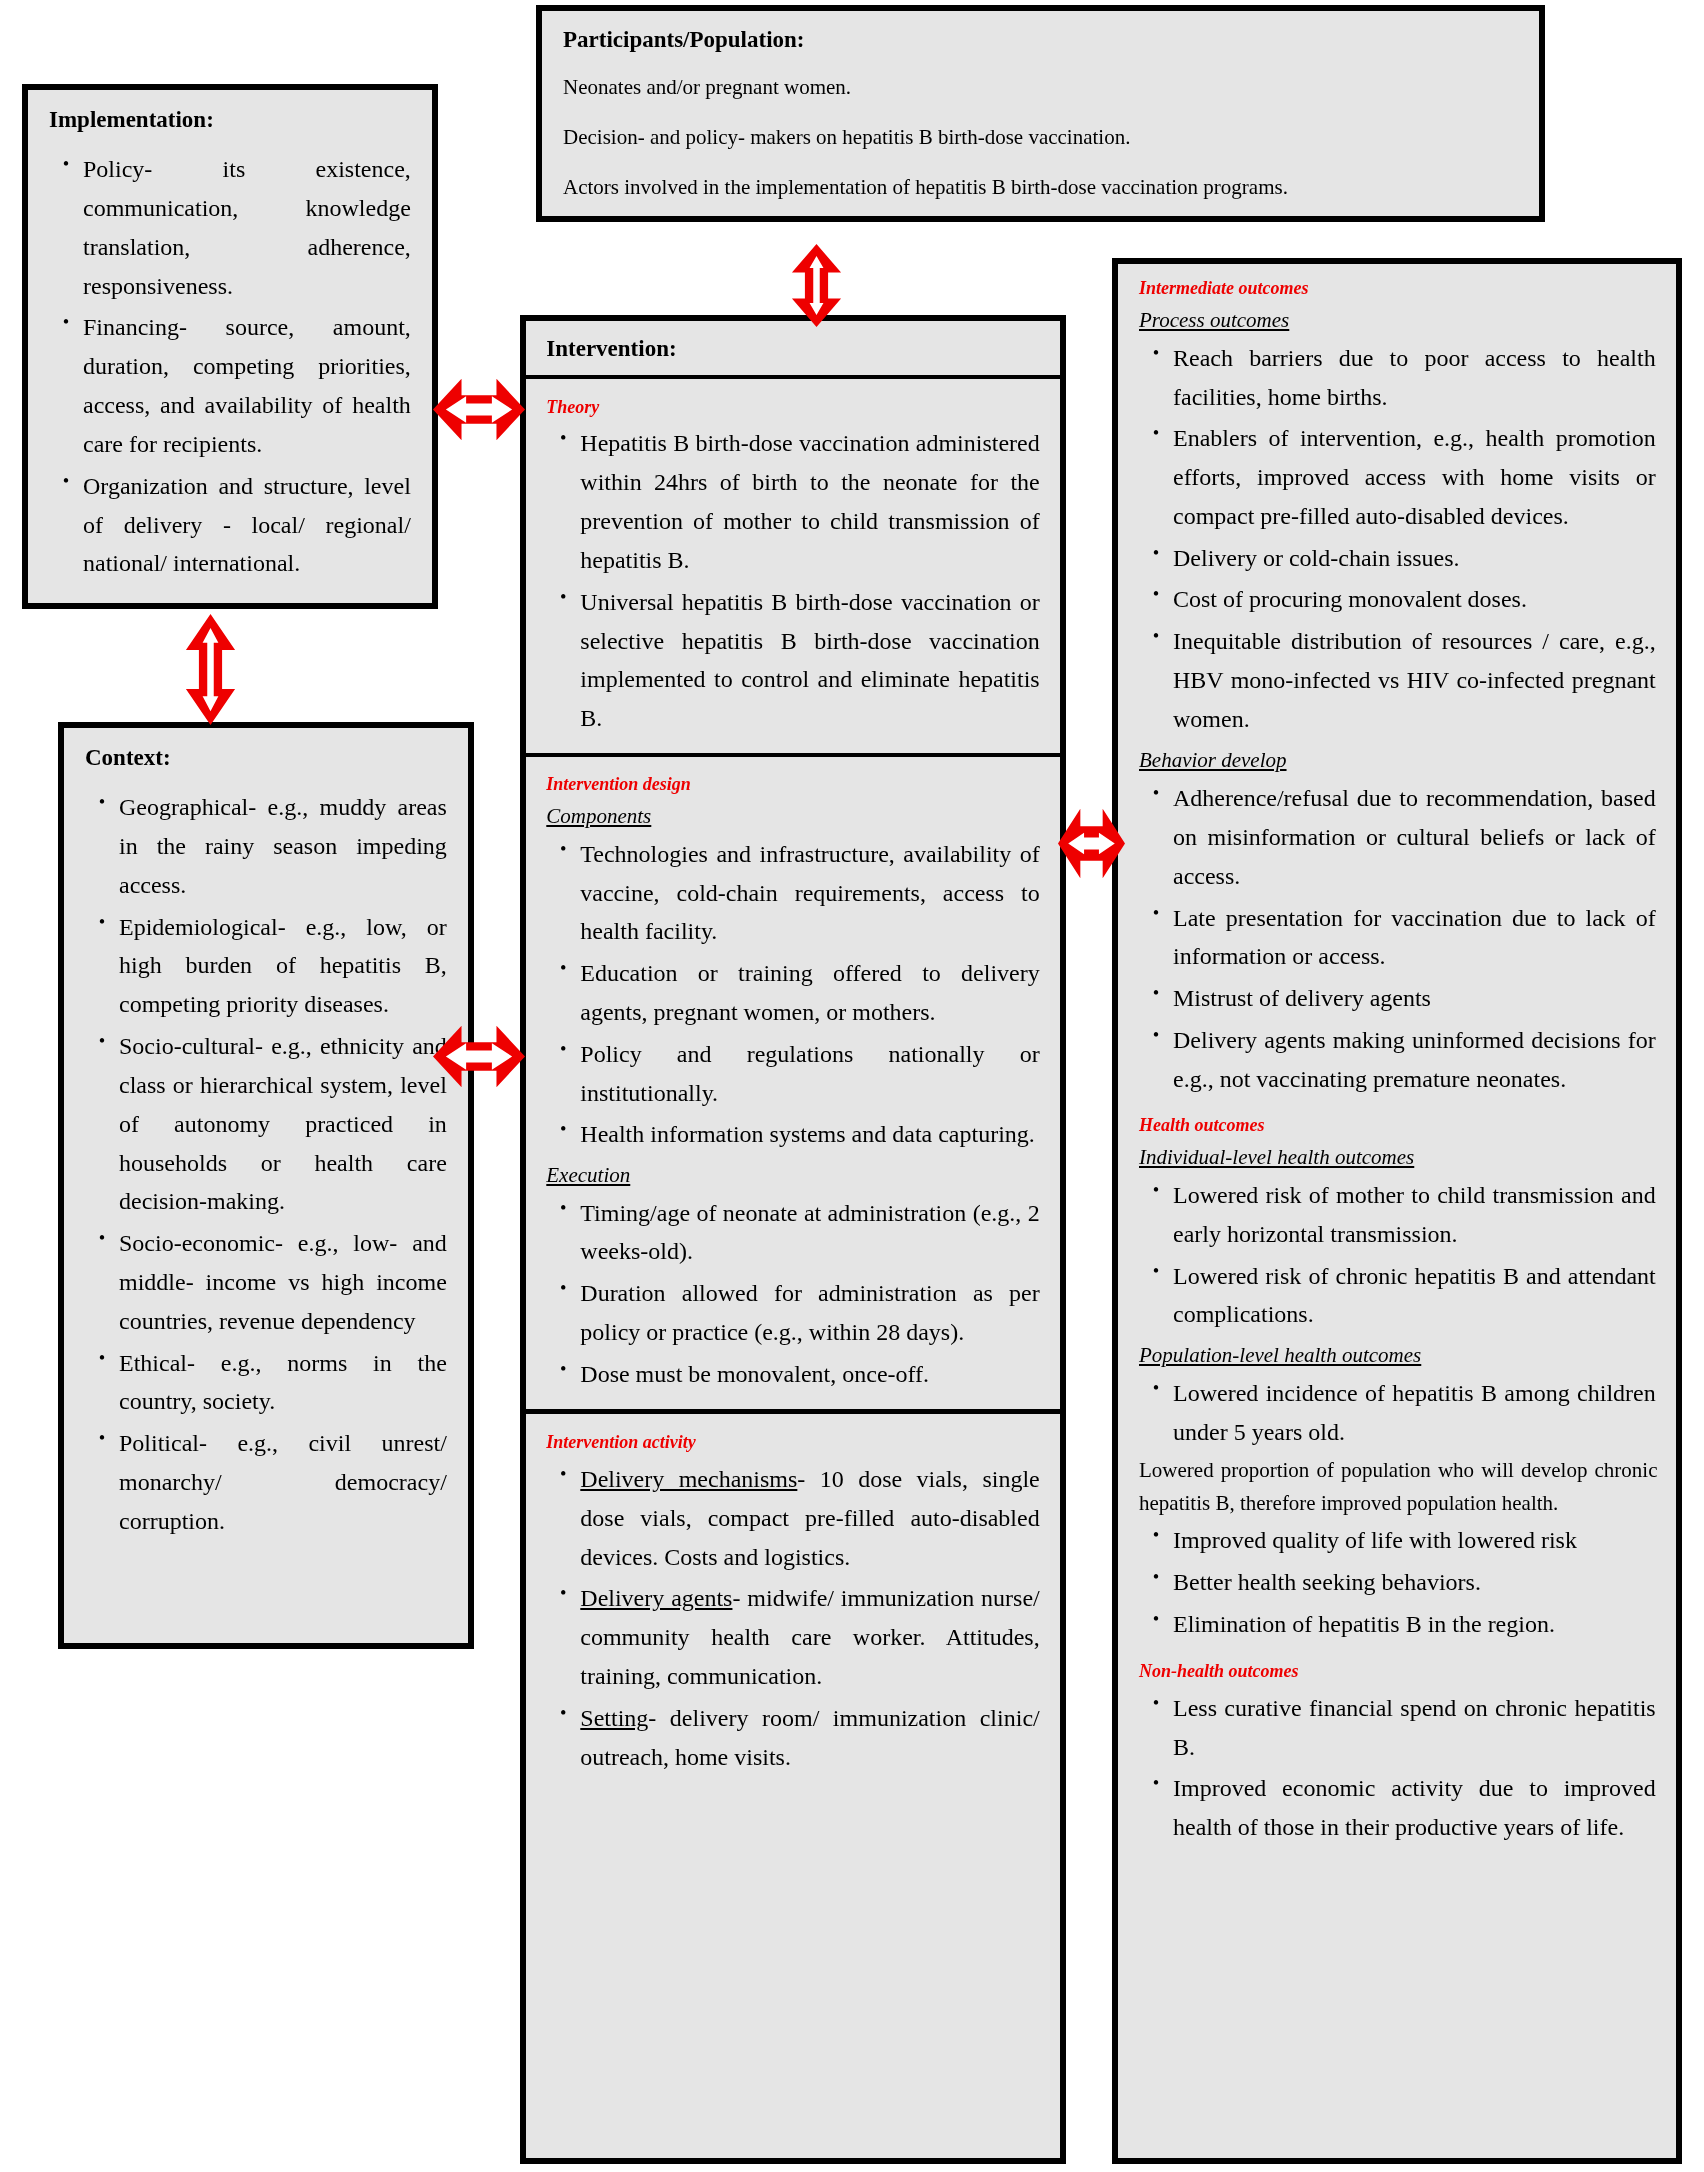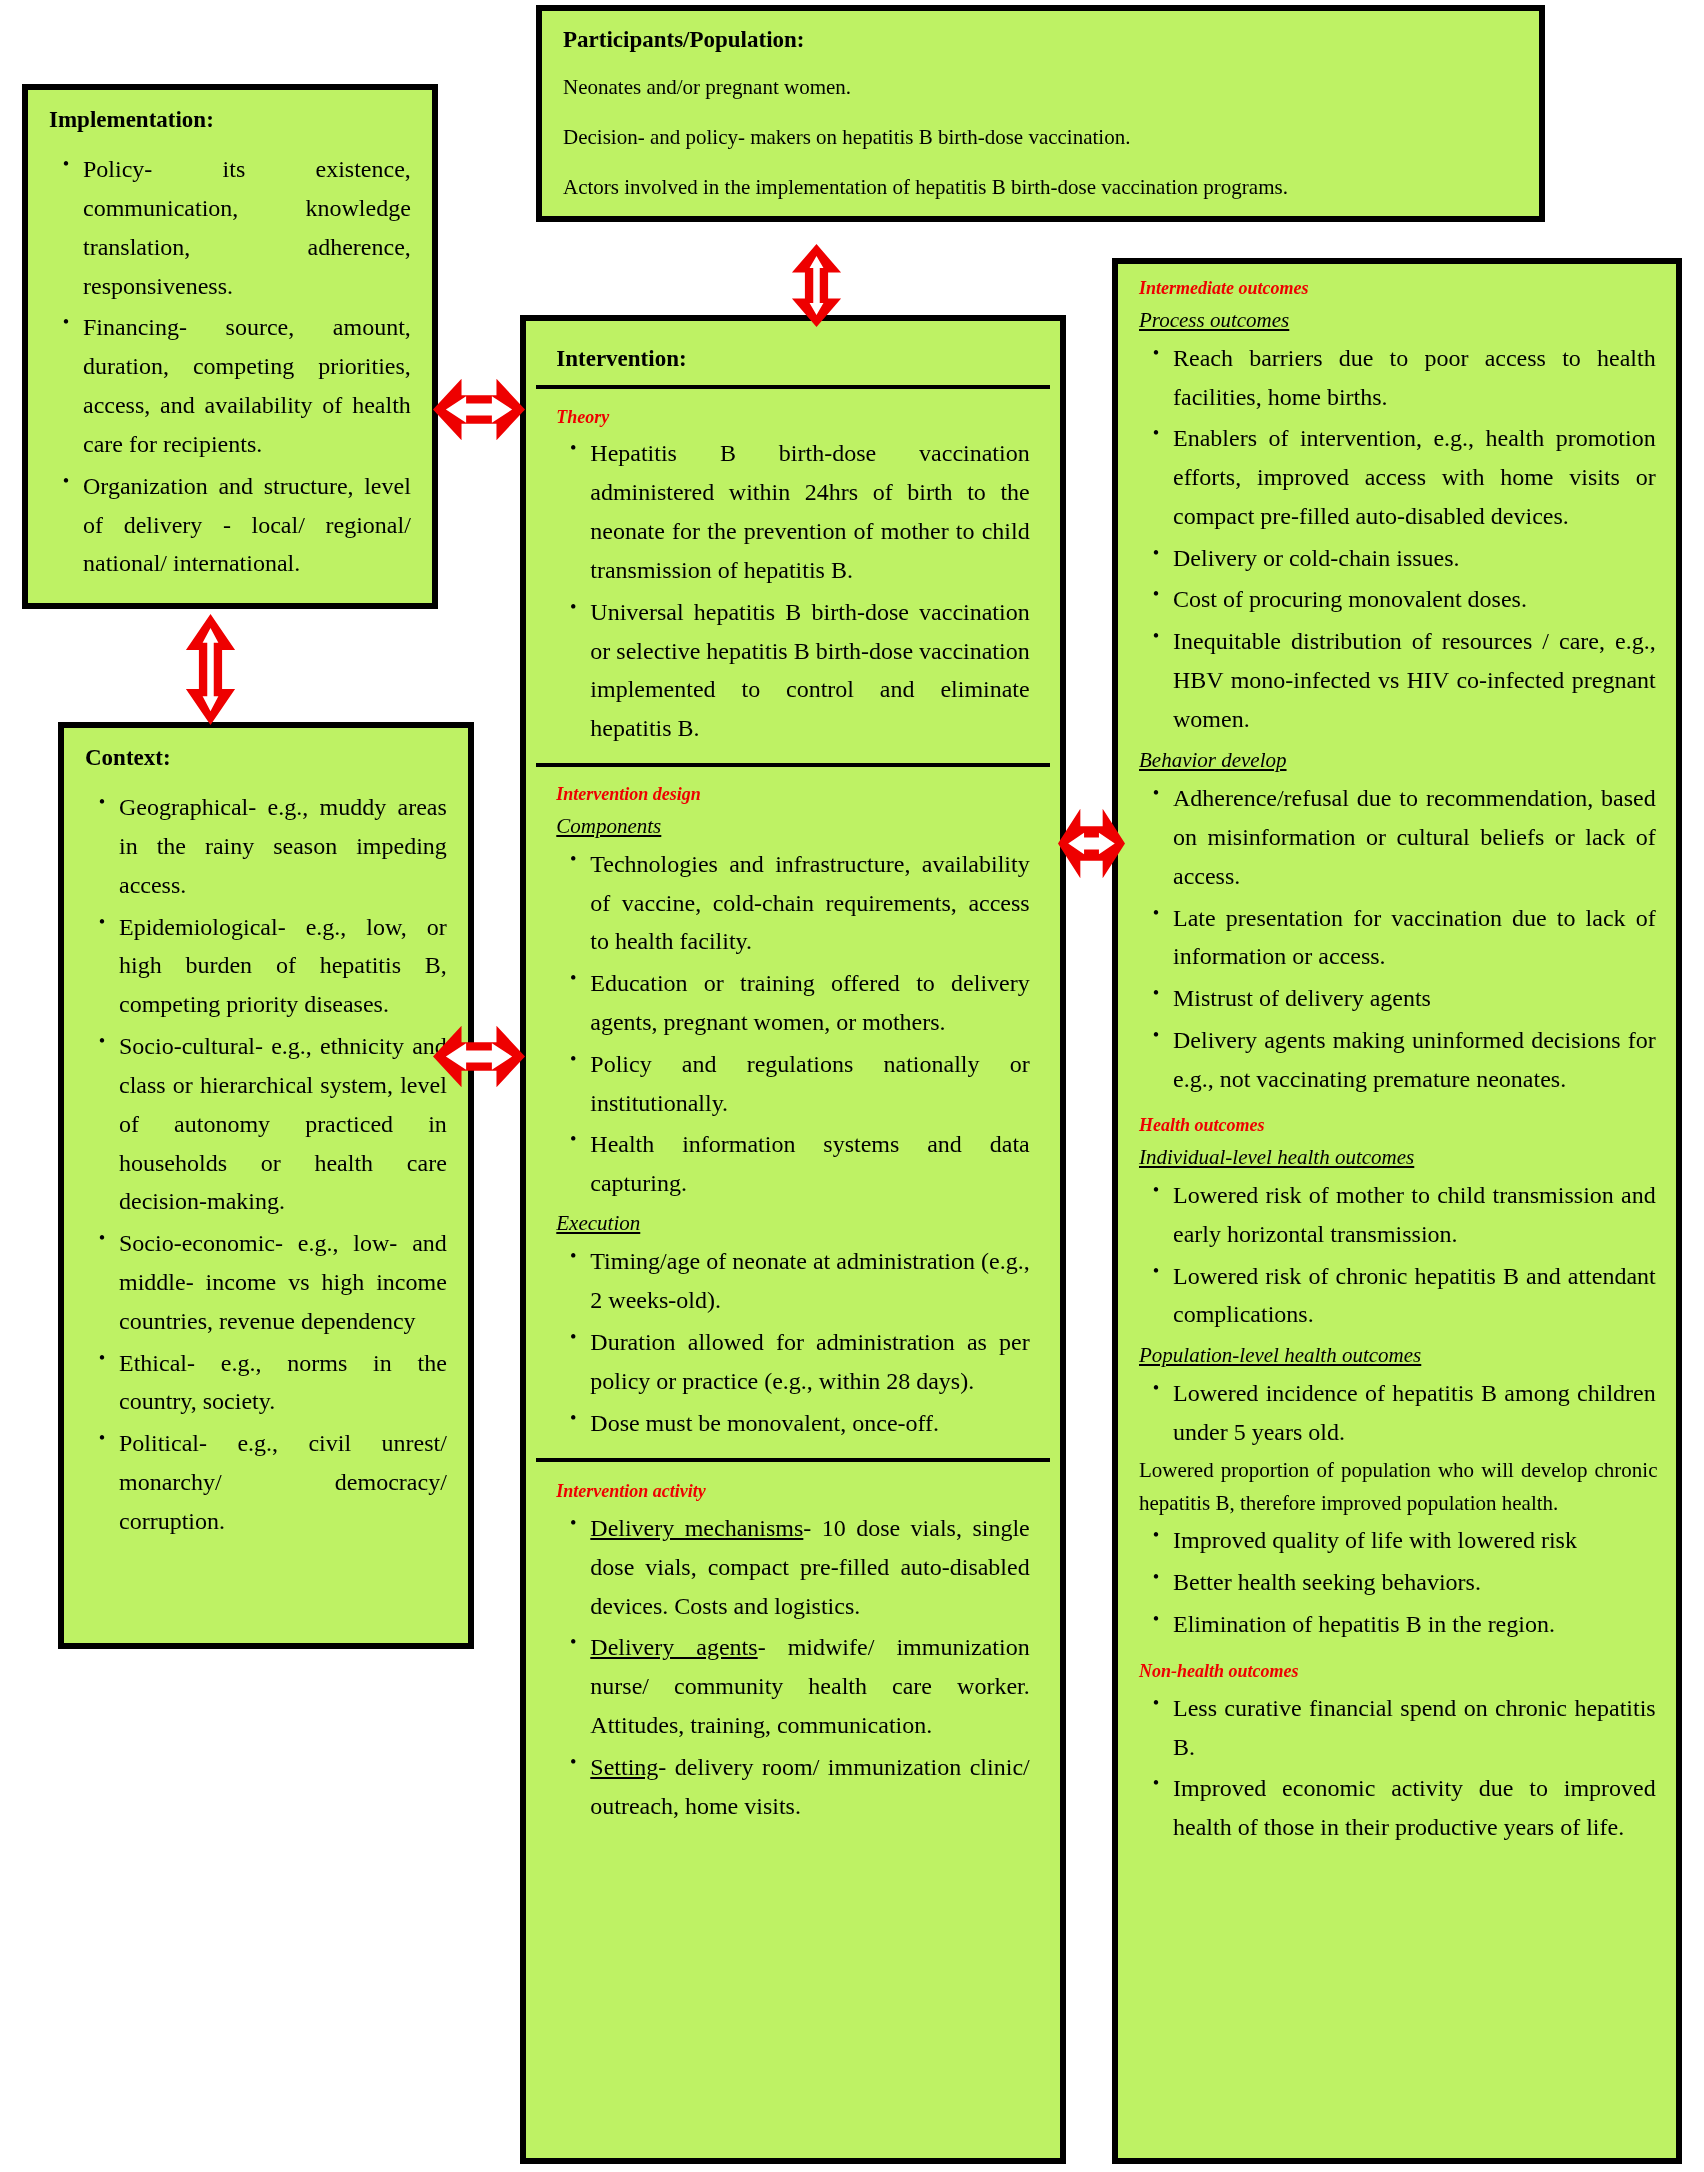--- a/index.html
+++ b/index.html
@@ -6,21 +6,21 @@
   body{font-family:"Liberation Serif", serif;}
   #canvas{
     position:relative;
     width:1704px;
     height:2172px;
     background:#ffffff;
     overflow:hidden;
   }
   .box{
     position:absolute;
-    background:#bef264;
+    background:#e5e5e5;
     border:6.5px solid #000000;
     box-sizing:border-box;
     padding:15.7px 19.4px 15.7px 21px;
   }
   .box-title{
     font-weight:bold;
     font-size:23px;
     line-height:1.25;
     margin:0 0 15.7px 0;
     color:#000;
@@ -103,21 +103,21 @@
     <ul class="bul">
       <li>Geographical- e.g., muddy areas in the rainy season impeding access.</li>
       <li>Epidemiological- e.g., low, or high burden of hepatitis B, competing priority diseases.</li>
       <li>Socio-cultural- e.g., ethnicity and class or hierarchical system, level of autonomy practiced in households or health care decision-making.</li>
       <li>Socio-economic- e.g., low- and middle- income vs high income countries, revenue dependency</li>
       <li>Ethical- e.g., norms in the country, society.</li>
       <li>Political- e.g., civil unrest/ monarchy/ democracy/ corruption.</li>
     </ul>
   </div>
 
-  <div class="box" style="left:520px; top:315px; width:546px; height:1849px; padding:10px;">
+  <div class="box" style="left:520px; top:315px; width:546px; height:1849px; padding:0;">
 
     <div style="position:relative; padding:14px 18.5px 11px 20.3px;">
       <div class="box-title" style="margin:0;">Intervention:</div>
     </div>
     <div style="height:4.2px;background:#000;"></div>
 
     <div style="padding:16.6px 18.5px 12px 20.3px;">
       <div class="red-head">Theory</div>
       <ul class="bul">
         <li>Hepatitis B birth-dose vaccination administered within 24hrs of birth to the neonate for the prevention of mother to child transmission of hepatitis B.</li>

